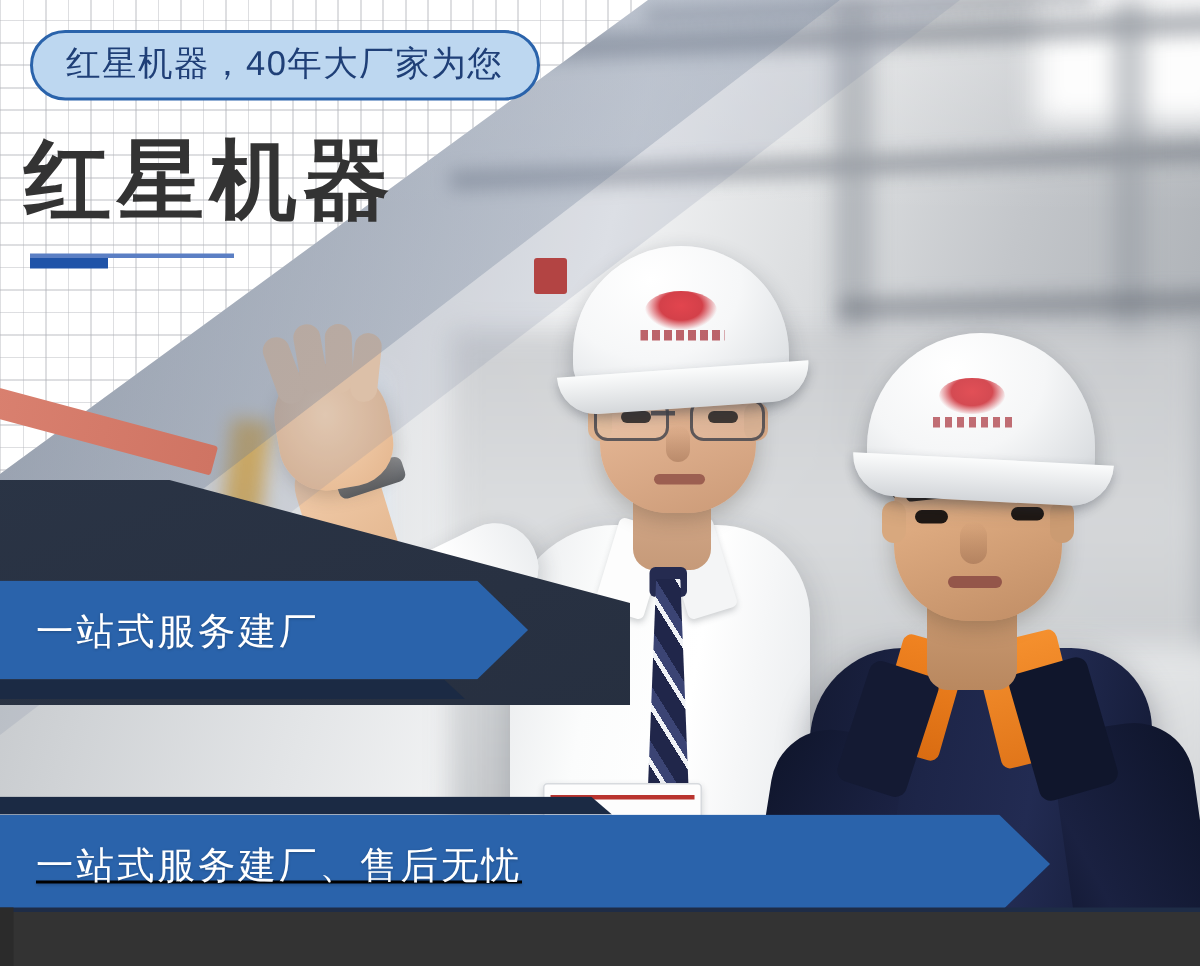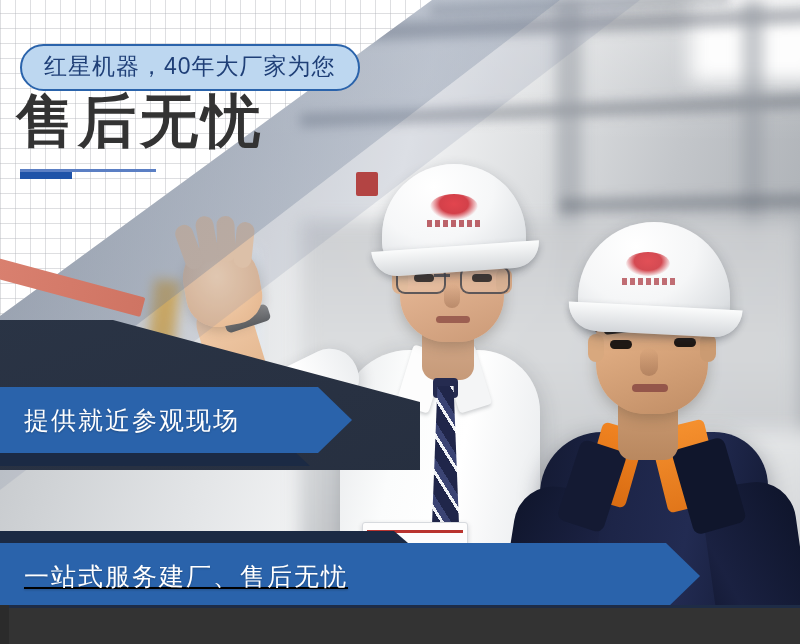--- a/index.html
+++ b/index.html
@@ -297,21 +297,21 @@
   }
   .salmon-bar{
     position:absolute;left:-4px;top:258px;width:152px;height:20px;
     background:linear-gradient(90deg,#d9806f,#cf7463);
     transform:rotate(15deg);transform-origin:left center;
     border-radius:2px;
   }
 
   
   .badge{
-    position:absolute;left:20px;top:44px;
+    position:absolute;left:20px;top:20px;
     padding:9px 22px 11px 22px;
     background:#bdd7f0;border:2px solid #2a63ab;border-radius:28px;
     color:#1f3f77;font-size:23px;line-height:1;letter-spacing:1px;white-space:nowrap;
   }
   .title{
     position:absolute;left:16px;top:92px;
     color:#333333;font-size:58px;font-weight:bold;line-height:1;
     letter-spacing:4px;white-space:nowrap;
   }
   .rule-thin{position:absolute;left:20px;top:169px;width:136px;height:3px;background:#5b7fc4;}
@@ -430,26 +430,26 @@
   </div>
 
   <div class="grid-panel"></div>
   <div class="wedge"></div>
   <div class="wedge2"></div>
 
   <div class="navy-shape"></div>
   <div class="salmon-bar"></div>
 
   <div class="badge">红星机器，40年大厂家为您</div>
-  <div class="title">售后无忧</div>
+  <div class="title">红星机器</div>
   <div class="rule-thin"></div>
   <div class="rule-thick"></div>
 
   <div class="bar bar1">
-    <span>提供就近参观现场</span>
+    <span>一站式服务建厂</span>
   </div>
   <div class="darkstrip ds1"></div>
 
   <div class="darkstrip ds2"></div>
 
   <div class="bar bar3">
     <span>一站式服务建厂、售后无忧</span>
   </div>
 
   <div class="footer-edge"></div>

